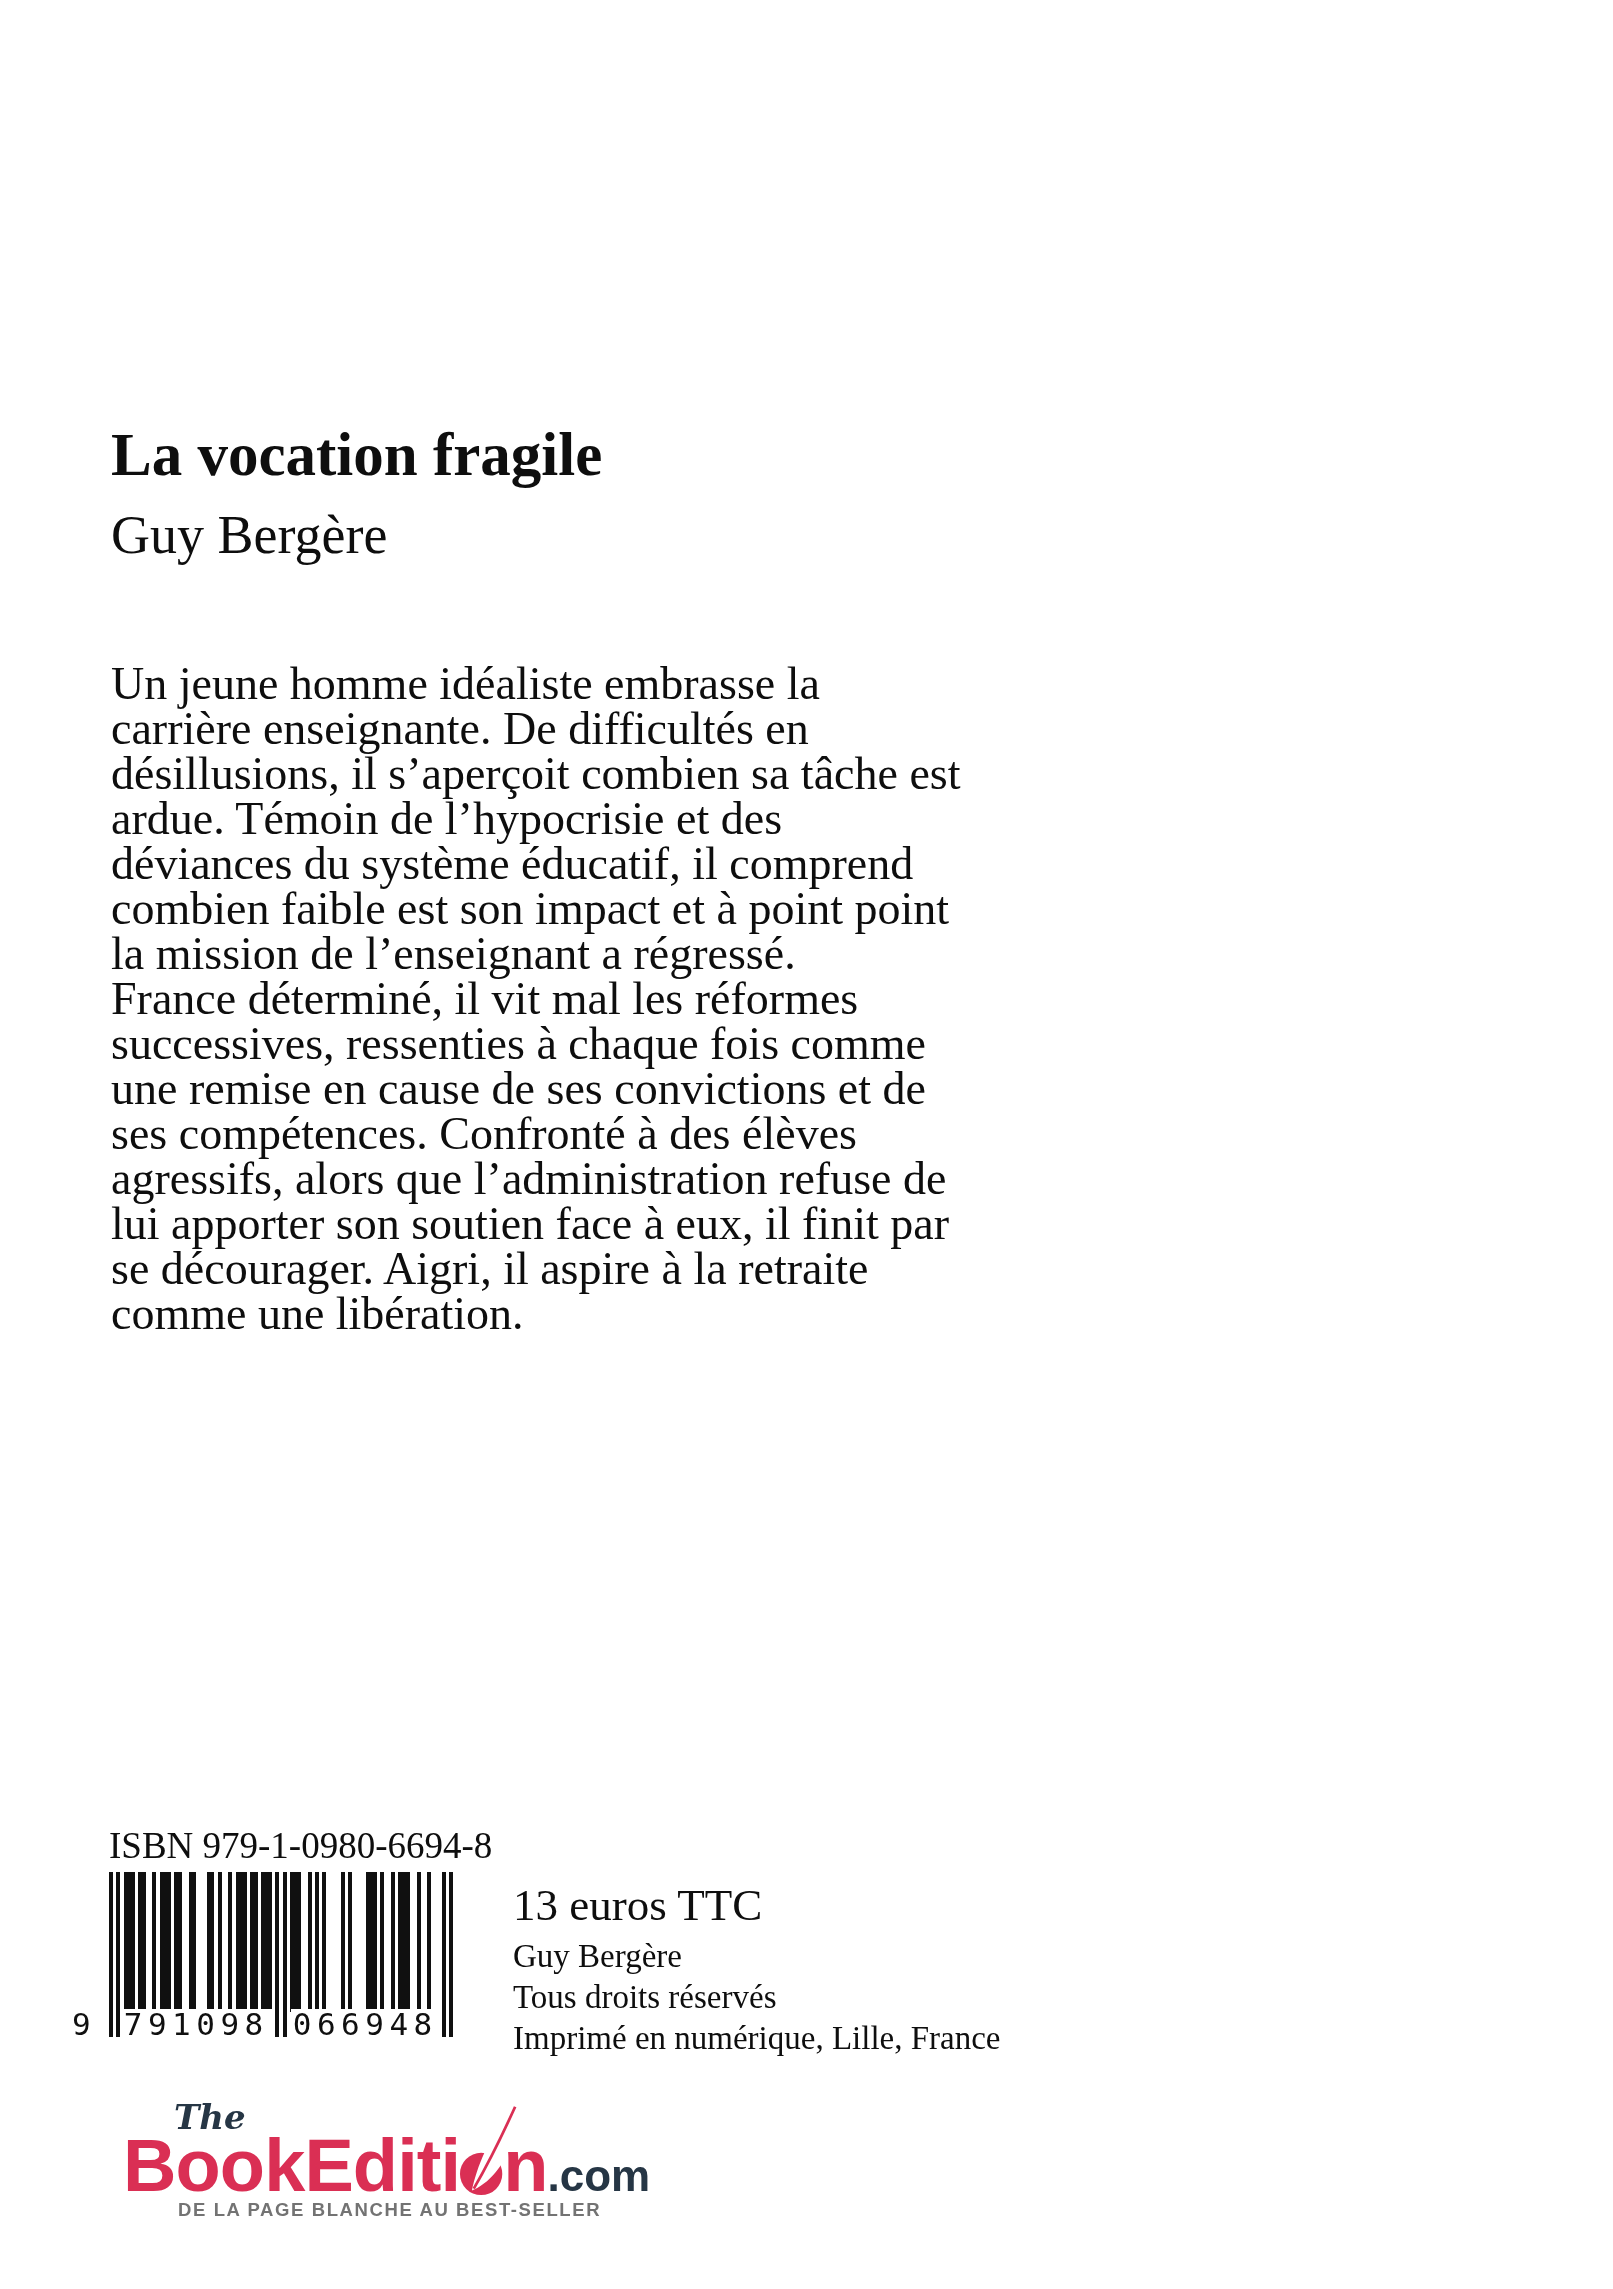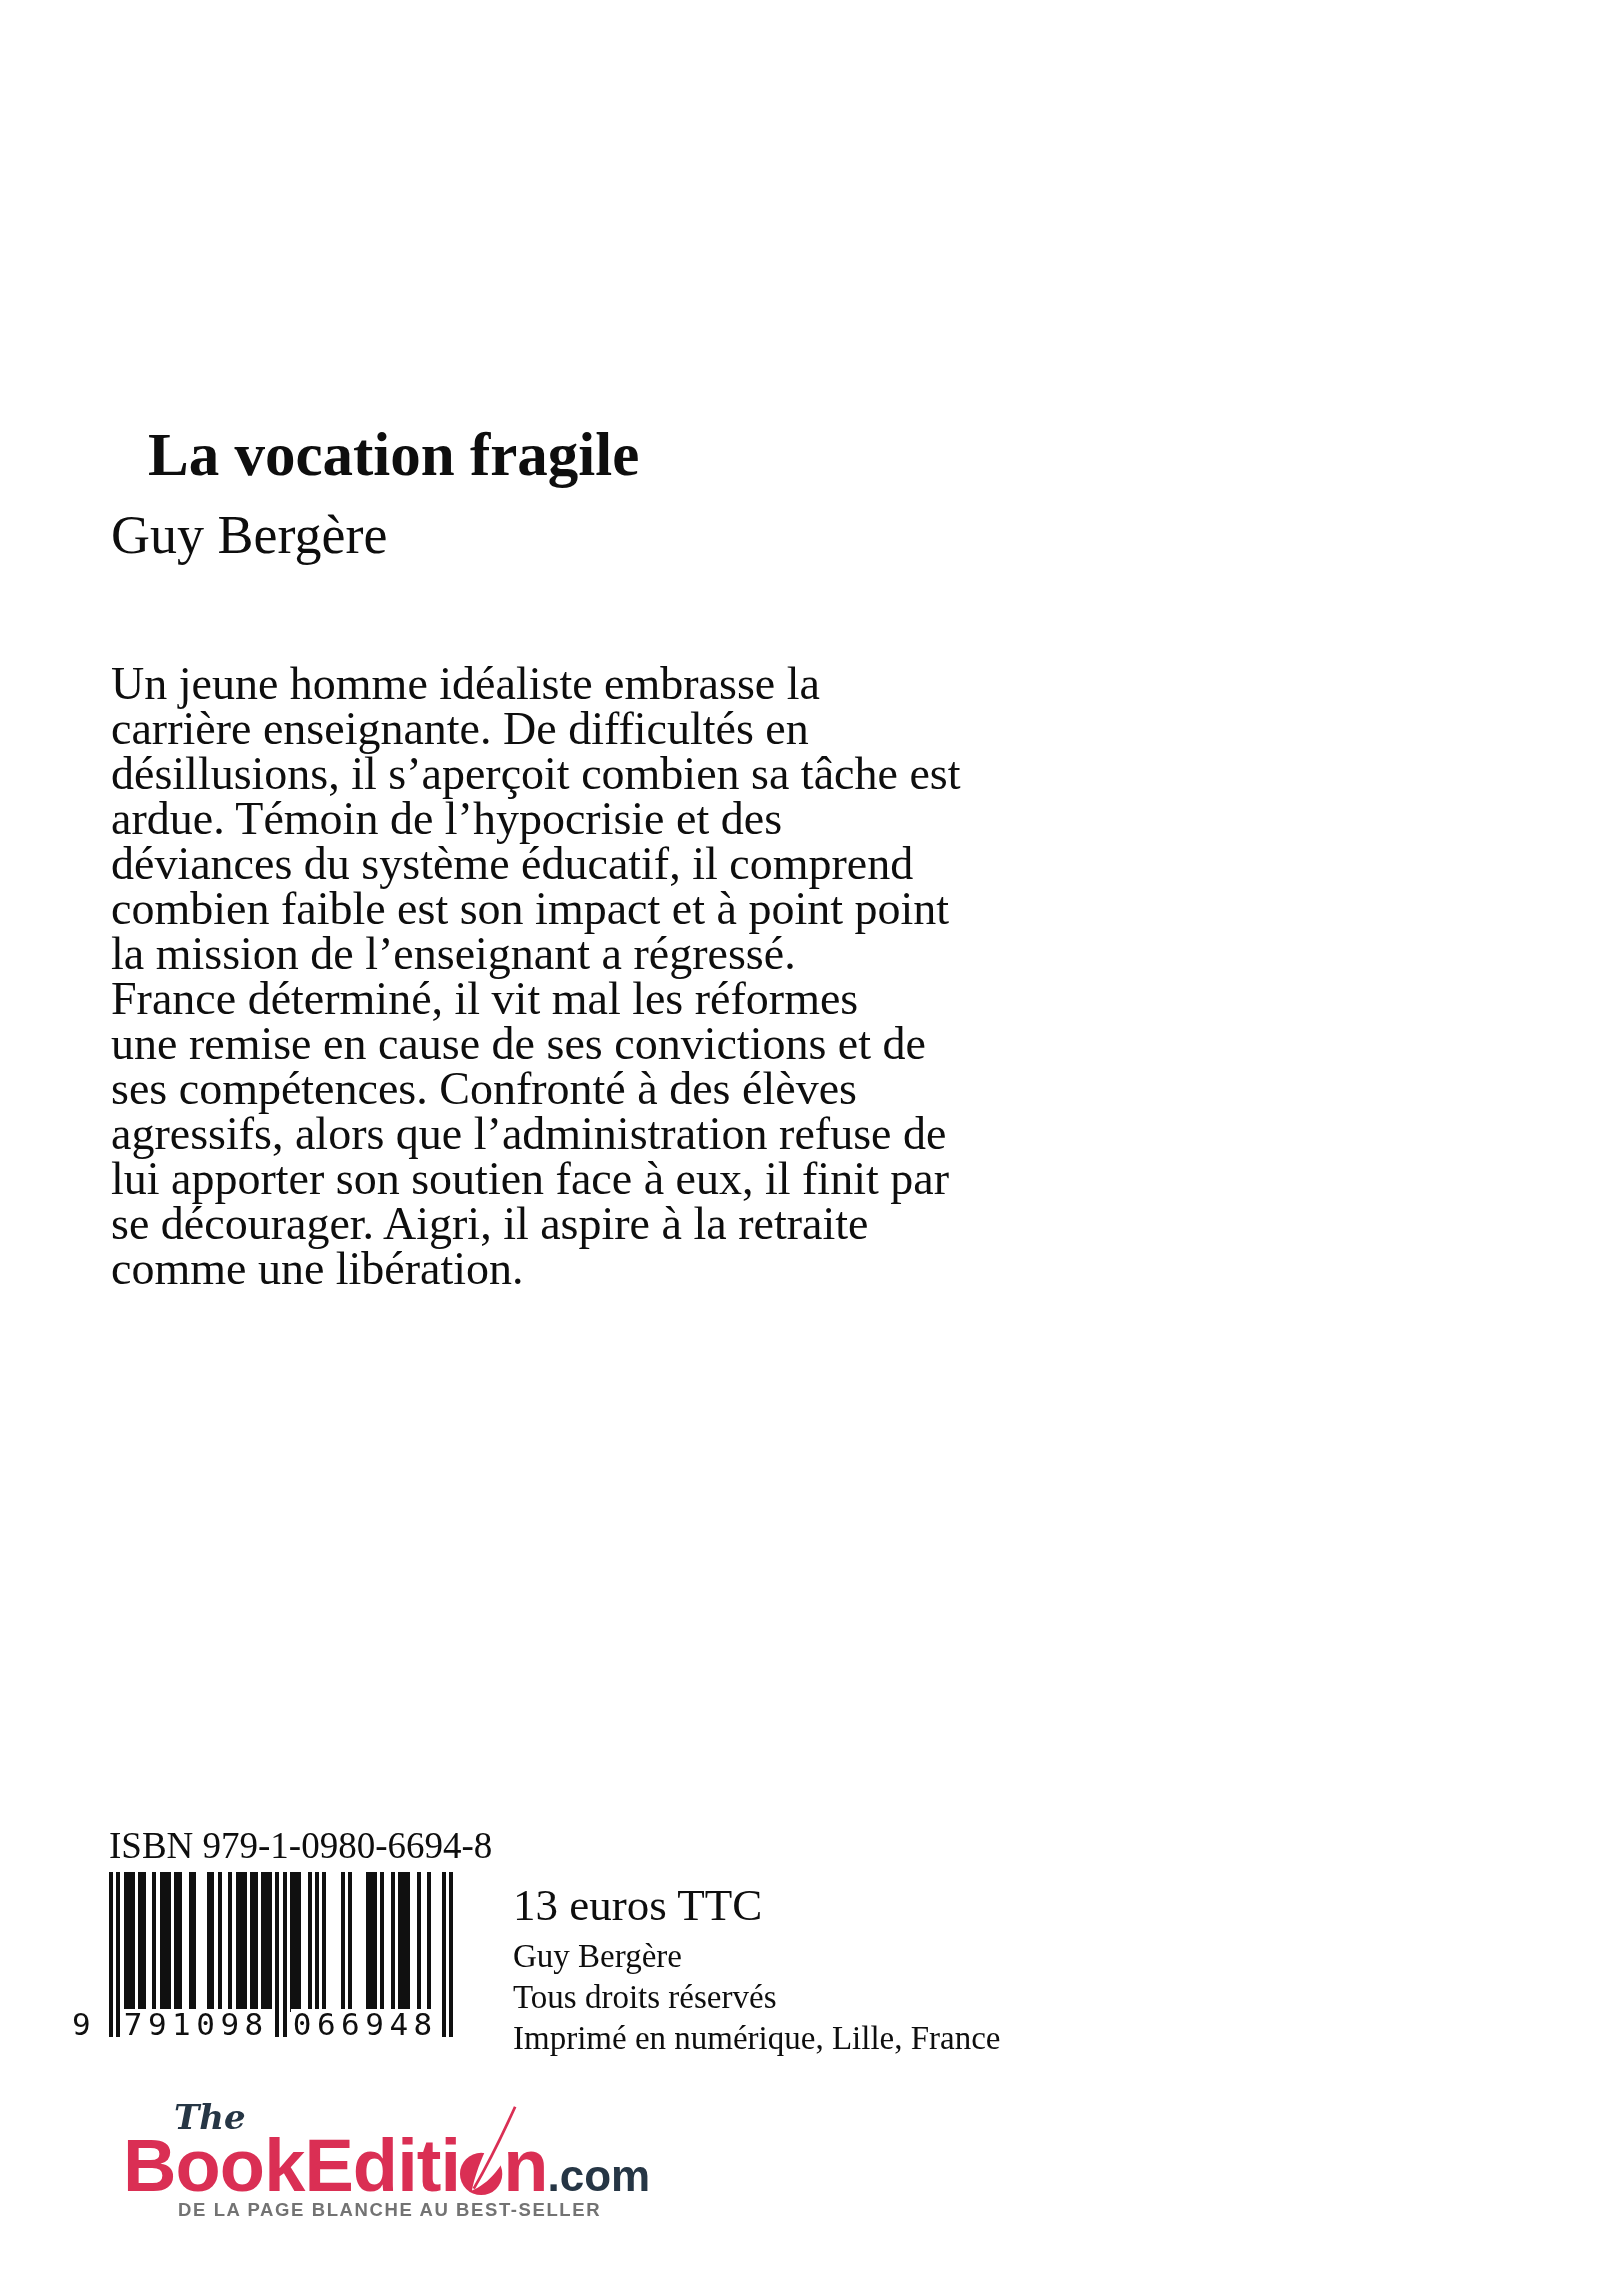--- a/index.html
+++ b/index.html
@@ -10,21 +10,20 @@
     font-family: "Liberation Serif", serif;
     color: #0e0e0e;
     overflow: hidden;
   }
   .abs { position: absolute; }
 
   .title {
     left: 111px; top: 380px;
     font-size: 61px; line-height: 1.1;
     letter-spacing: 0px;
-    margin-left: 37px;
   }
   .author {
     left: 111px; top: 506px;
     font-size: 54px; line-height: 1.1;
   }
   .description {
     left: 111px; top: 661px;
     width: 1163px;
     font-size: 46px;
   }
@@ -100,20 +99,21 @@
 
 <div class="abs description">
   <div class="line">Un jeune homme idéaliste embrasse la</div>
   <div class="line">carrière enseignante. De difficultés en</div>
   <div class="line">désillusions, il s’aperçoit combien sa tâche est</div>
   <div class="line">ardue. Témoin de l’hypocrisie et des</div>
   <div class="line">déviances du système éducatif, il comprend</div>
   <div class="line">combien faible est son impact et à point point</div>
   <div class="line">la mission de l’enseignant a régressé.</div>
   <div class="line">France déterminé, il vit mal les réformes</div>
+  <div class="line">successives, ressenties à chaque fois comme</div>
   <div class="line">une remise en cause de ses convictions et de</div>
   <div class="line">ses compétences. Confronté à des élèves</div>
   <div class="line">agressifs, alors que l’administration refuse de</div>
   <div class="line">lui apporter son soutien face à eux, il finit par</div>
   <div class="line">se décourager. Aigri, il aspire à la retraite</div>
   <div class="line">comme une libération.</div>
 </div>
 
 <div class="abs isbn-label">ISBN 979-1-0980-6694-8</div>
 <div class="abs barcode" id="barcode">

